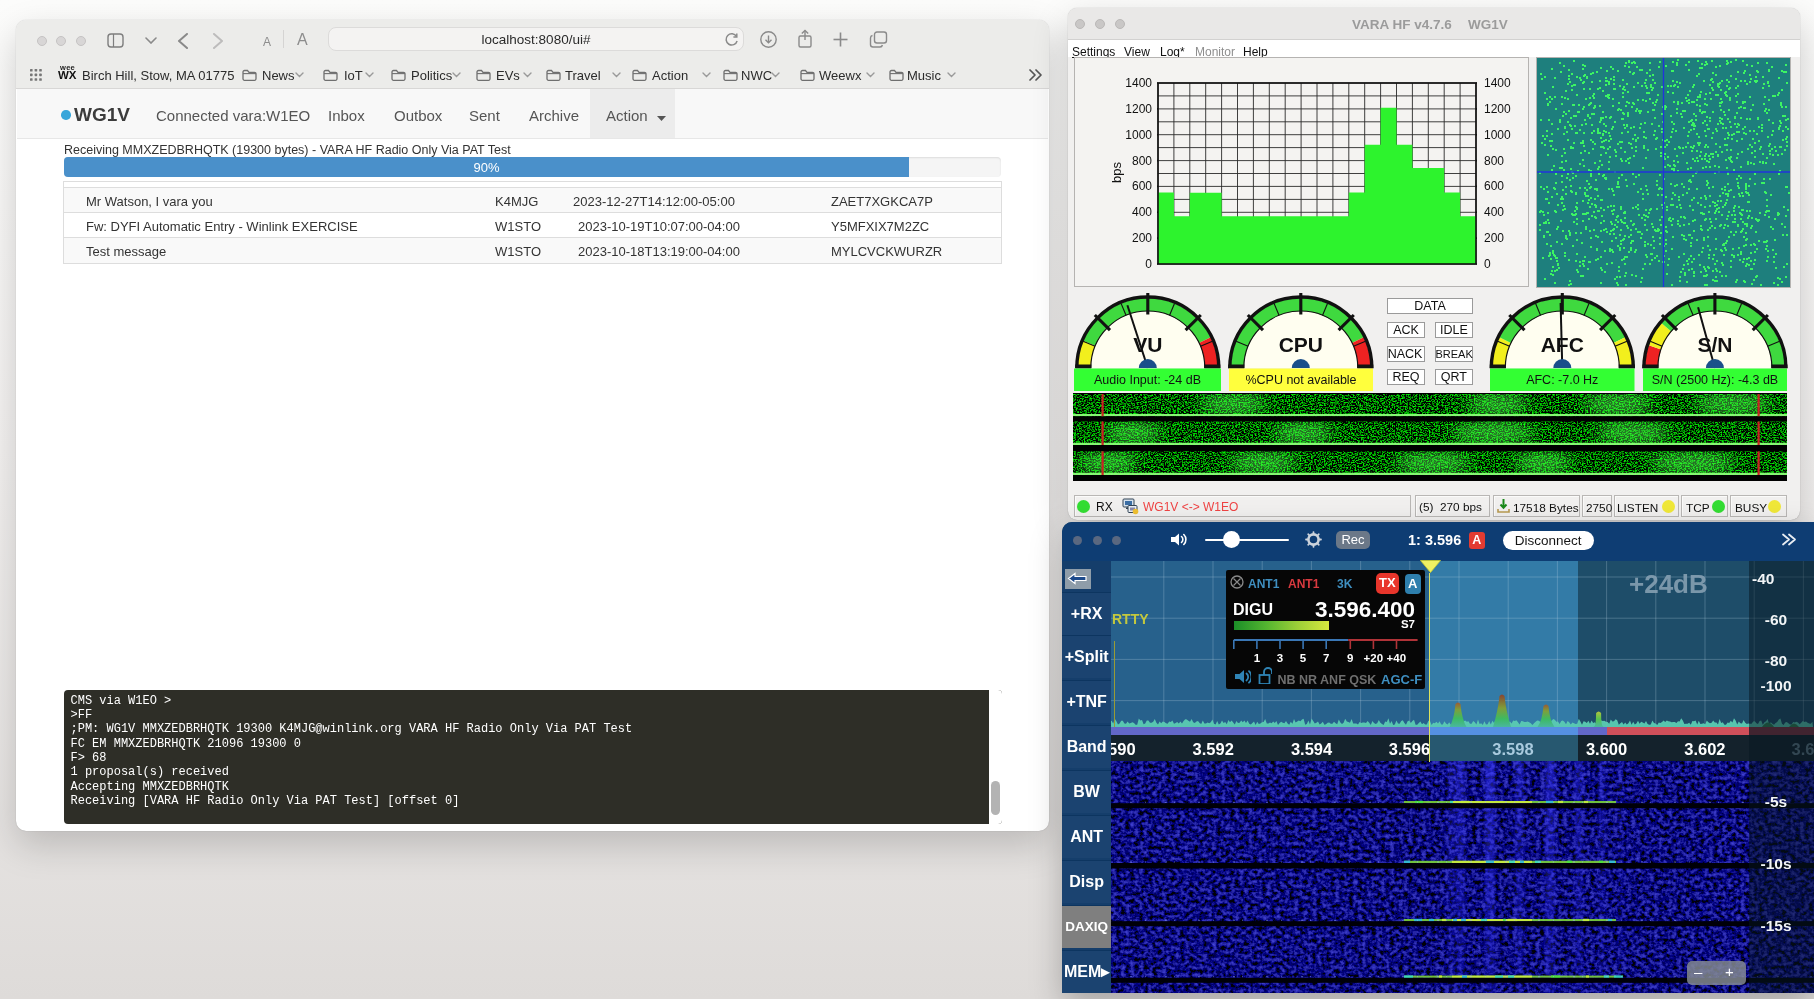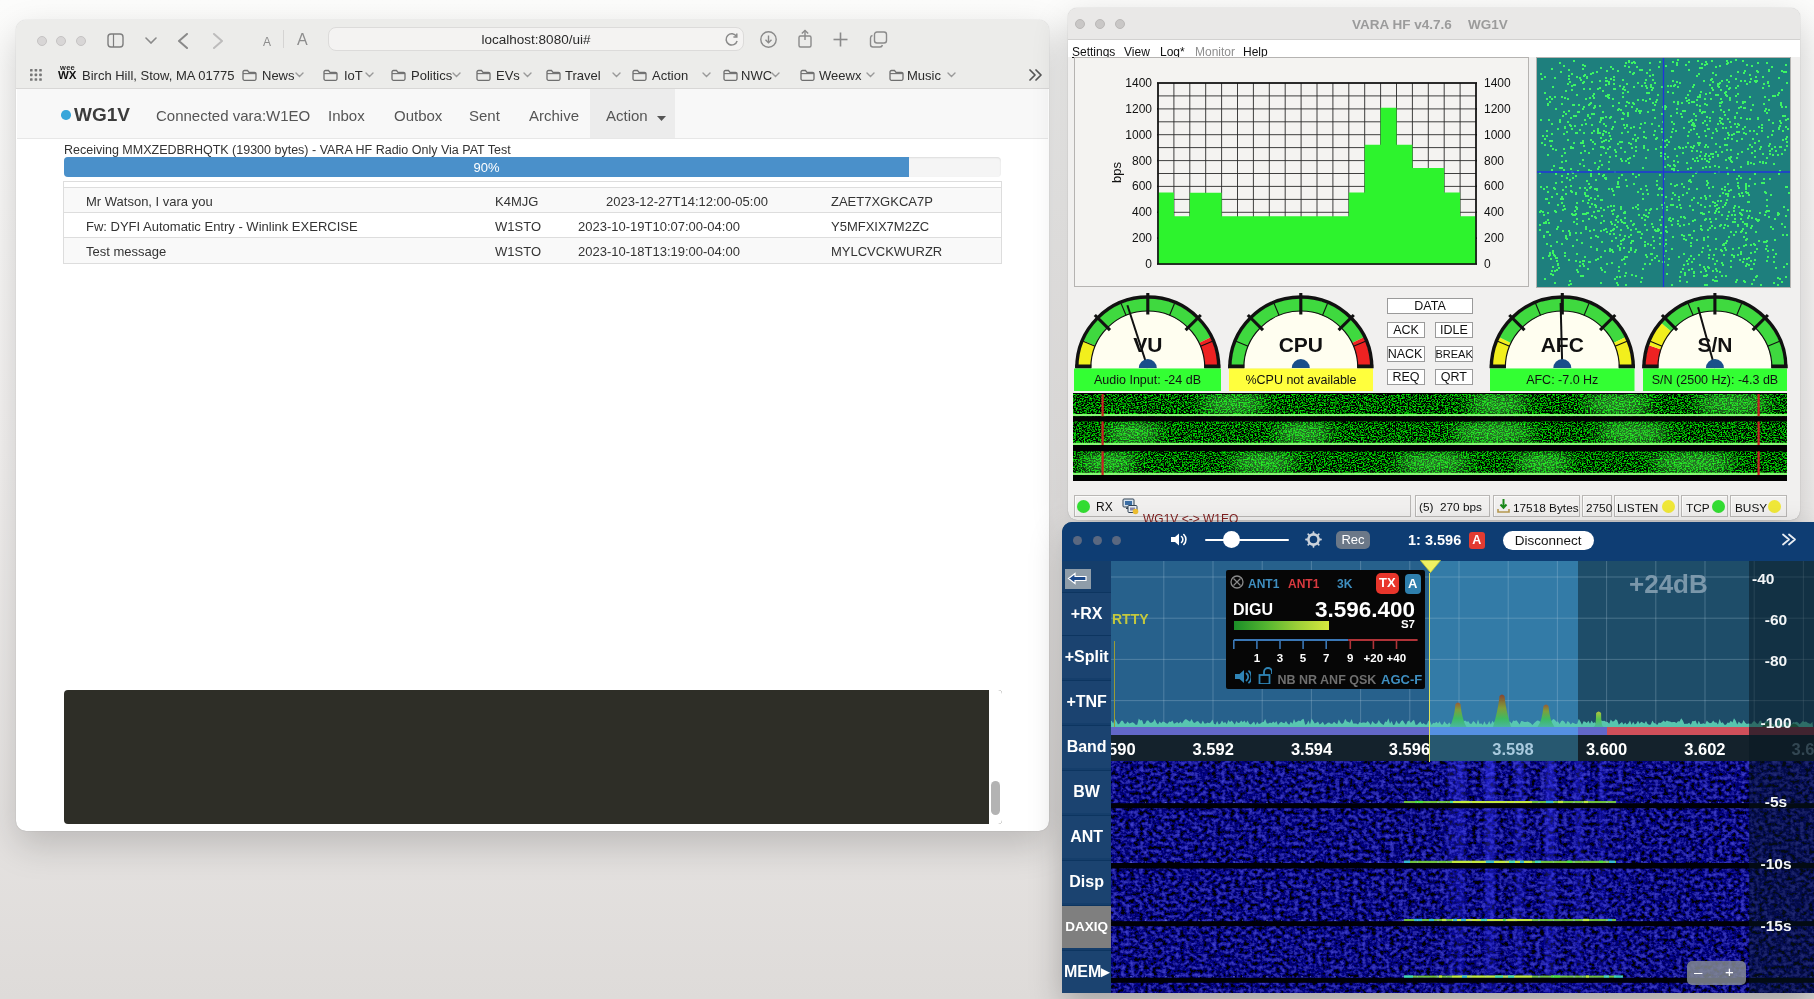--- a/index.html
+++ b/index.html
@@ -160,37 +160,45 @@
     </svg>
     <div class="abs" style="left:64px;top:143px;font-size:12.5px;color:#333">Receiving MMXZEDBRHQTK (19300 bytes) - VARA HF Radio Only Via PAT Test</div>
     <div class="abs" style="left:64px;top:157px;width:937px;height:20px;background:#f5f5f5;border-radius:4px;box-shadow:inset 0 1px 2px rgba(0,0,0,0.1)"></div>
     <div class="abs" style="left:64px;top:157px;width:845px;height:20px;background:#4a90ca;border-radius:4px 0 0 4px"></div>
     <div class="abs" style="left:64px;top:160px;width:845px;text-align:center;font-size:13px;color:#fff">90%</div>
     <div class="abs" style="left:63px;top:181px;width:939px;border:1px solid #ddd;border-top:1px solid #ddd;font-size:13px;color:#333">
 <div style="height:6px;background:#fff;border-bottom:1px solid #ddd"></div>
 <div style="height:25px;background:#f9f9f9;border-bottom:1px solid #ddd;position:relative">
  <span style="position:absolute;left:22px;top:6px">Mr Watson, I vara you</span>
         <span style="position:absolute;left:431px;top:6px">K4MJG</span>
-        <span style="position:absolute;left:542px;top:6px">2023-12-27T14:12:00-05:00</span>
+        <span style="position:absolute;left:509px;top:6px">2023-12-27T14:12:00-05:00</span>
         <span style="position:absolute;left:767px;top:6px">ZAET7XGKCA7P</span>
 </div>
 <div style="height:25px;background:#fff;border-bottom:1px solid #ddd;position:relative">
  <span style="position:absolute;left:22px;top:6px">Fw: DYFI Automatic Entry - Winlink EXERCISE</span>
         <span style="position:absolute;left:431px;top:6px">W1STO</span>
         <span style="position:absolute;left:514px;top:6px">2023-10-19T10:07:00-04:00</span>
         <span style="position:absolute;left:767px;top:6px">Y5MFXIX7M2ZC</span>
 </div>
 <div style="height:25px;background:#f9f9f9;position:relative">
  <span style="position:absolute;left:22px;top:6px">Test message</span>
         <span style="position:absolute;left:431px;top:6px">W1STO</span>
         <span style="position:absolute;left:514px;top:6px">2023-10-18T13:19:00-04:00</span>
         <span style="position:absolute;left:767px;top:6px">MYLCVCKWURZR</span>
 </div>
 </div>
     <div class="abs" style="left:63.5px;top:690px;width:938px;height:134px;background:#2e2e27;border-radius:4px;overflow:hidden">
+<pre style="font-family:'Liberation Mono',monospace;font-size:12px;line-height:14.35px;color:#fff;padding:3.5px 0 0 7px;margin:0">CMS via W1EO &gt;
+&gt;FF
+;PM: WG1V MMXZEDBRHQTK 19300 K4MJG@winlink.org VARA HF Radio Only Via PAT Test
+FC EM MMXZEDBRHQTK 21096 19300 0
+F&gt; 68
+1 proposal(s) received
+Accepting MMXZEDBRHQTK
+Receiving [VARA HF Radio Only Via PAT Test] [offset 0]</pre>
 <div style="position:absolute;right:0;top:0;width:13px;height:100%;background:#fff"></div>
 <div style="position:absolute;right:2px;top:91px;width:9px;height:34px;background:#b3b3b3;border-radius:5px"></div>
 </div>
 <div class="abs" style="left:1068px;top:8px;width:732px;height:512px;border-radius:9px;background:#f1f0ef;box-shadow:0 14px 36px rgba(0,0,0,0.2),0 0 1px rgba(0,0,0,0.35)">
  <div class="abs" style="left:0;top:0;width:100%;height:32px;background:#e9e8e7;border-radius:9px 9px 0 0;border-bottom:1px solid #d2d1d0"></div>
  <div class="tl" style="left:7px;top:11px;width:10px;height:10px;background:#c9c7c6;border:0.5px solid #bab8b7"></div>
  <div class="tl" style="left:27px;top:11px;width:10px;height:10px;background:#c9c7c6;border:0.5px solid #bab8b7"></div>
  <div class="tl" style="left:47px;top:11px;width:10px;height:10px;background:#c9c7c6;border:0.5px solid #bab8b7"></div>
  <div class="abs" style="left:284px;top:9px;font-size:13.5px;font-weight:bold;color:#9b9b9b">VARA HF v4.7.6</div>
  <div class="abs" style="left:400px;top:9px;font-size:13.5px;font-weight:bold;color:#9b9b9b">WG1V</div>
@@ -438,21 +446,21 @@
     <div class="tl" style="left:1076.5px;top:499.5px;width:13px;height:13px;background:#33dd33"></div>
     <div class="abs" style="left:1096px;top:500px;font-size:12px;color:#111">RX</div>
     <svg width="17" height="17" viewBox="0 0 17 17" style="position:absolute;left:1122px;top:498px">
       <rect x="1" y="1" width="11" height="8" rx="1" fill="#d7e3ef" stroke="#345" stroke-width="1"></rect>
       <rect x="3" y="3" width="7" height="4" fill="#3a6ea5"></rect>
       <rect x="4" y="9.5" width="5" height="1.5" fill="#345"></rect>
       <rect x="6" y="7.5" width="9" height="7" rx="1" fill="#e8eef5" stroke="#345" stroke-width="1"></rect>
       <rect x="8" y="9.5" width="5" height="3" fill="#88a"></rect>
       <circle cx="13.5" cy="13.5" r="2.8" fill="#f0c030"></circle>
     </svg>
-    <div class="abs" style="left:1143px;top:512px;font-size:12px;color:#7f1d1d">WG1V &lt;-&gt; W1EO</div>
+    <div class="abs" style="left:1143px;top:500px;font-size:12px;color:#ef4444">WG1V &lt;-&gt; W1EO</div>
     <div class="abs" style="left:1419px;top:500px;font-size:11.8px;color:#111">(5)&nbsp;&nbsp;270 bps</div>
     <svg width="15" height="16" viewBox="0 0 15 16" style="position:absolute;left:1496px;top:498px">
       <path d="M7.5 1 L7.5 9 M4.5 6.5 L7.5 9.8 L10.5 6.5" fill="none" stroke="#1a8a1a" stroke-width="2"></path>
       <path d="M2 11 L2 14 L13 14 L13 11" fill="none" stroke="#b89a50" stroke-width="1.6"></path>
     </svg>
     <div class="abs" style="left:1513px;top:500.5px;font-size:11.8px;color:#111">17518 Bytes</div>
     <div class="abs" style="left:1586px;top:500.5px;font-size:11.8px;color:#111">2750</div>
     <div class="abs" style="left:1617px;top:500.5px;font-size:11.8px;color:#111">LISTEN</div>
     <div class="tl" style="left:1662px;top:499.5px;width:13px;height:13px;background:#f0e838"></div>
     <div class="abs" style="left:1686px;top:500.5px;font-size:11.8px;color:#111">TCP</div>
@@ -635,21 +643,21 @@
       <rect x="524" y="214.4" width="3" height="2.6" fill="#c8ec3e" opacity="0.9"></rect>
       <rect x="542" y="214.4" width="5" height="2.6" fill="#3adbc0" opacity="0.9"></rect>
       <rect x="552" y="214.4" width="9" height="2.6" fill="#3adbc0" opacity="0.9"></rect>
       <line x1="0" y1="215.8" x2="752" y2="215.8" stroke="#9fb4ff" stroke-width="1.1" stroke-dasharray="2 13 1 19 2 7 1 23" opacity="0.55"></line>
       <rect x="0" y="216.8" width="752" height="5" fill="#000008"></rect>
     </svg>
     <div class="abs" style="left:1749.3px;top:561px;width:64.7px;height:432px;background:rgba(6,22,32,0.5)"></div>
     <div class="abs" style="left:1752px;top:570px;width:48px;text-align:left;font-size:15.5px;font-weight:600;color:#f2f5f7">-40</div>
     <div class="abs" style="left:1752px;top:611.2px;width:48px;text-align:center;font-size:15.5px;font-weight:600;color:#f2f5f7">-60</div>
     <div class="abs" style="left:1752px;top:652.4px;width:48px;text-align:center;font-size:15.5px;font-weight:600;color:#f2f5f7">-80</div>
-    <div class="abs" style="left:1752px;top:714px;width:48px;text-align:center;font-size:15.5px;font-weight:600;color:#f2f5f7">-100</div>
+    <div class="abs" style="left:1752px;top:677px;width:48px;text-align:center;font-size:15.5px;font-weight:600;color:#f2f5f7">-100</div>
     <div class="abs" style="left:1752px;top:793px;width:48px;text-align:center;font-size:15.5px;font-weight:600;color:#f2f5f7">-5s</div>
     <div class="abs" style="left:1752px;top:855px;width:48px;text-align:center;font-size:15.5px;font-weight:600;color:#f2f5f7">-10s</div>
     <div class="abs" style="left:1752px;top:917px;width:48px;text-align:center;font-size:15.5px;font-weight:600;color:#f2f5f7">-15s</div>
     <svg width="21" height="13" viewBox="0 0 21 13" style="position:absolute;left:1419.5px;top:560px">
       <path d="M0.5 0.5 L20.5 0.5 L10.5 12.5 Z" fill="#f0f263" stroke="#c8cc30" stroke-width="0.8"></path>
     </svg>
     <div class="abs" style="left:1429.2px;top:573px;width:1.3px;height:188.6px;background:#dde25e"></div>
     <div class="abs" style="left:1226px;top:570px;width:199px;height:119px;background:#060606;border-radius:2px"></div>
     <svg width="14" height="14" viewBox="0 0 14 14" style="position:absolute;left:1229.5px;top:574.5px">
       <circle cx="7" cy="7" r="6" fill="none" stroke="#8a8a8a" stroke-width="1.3"></circle>

